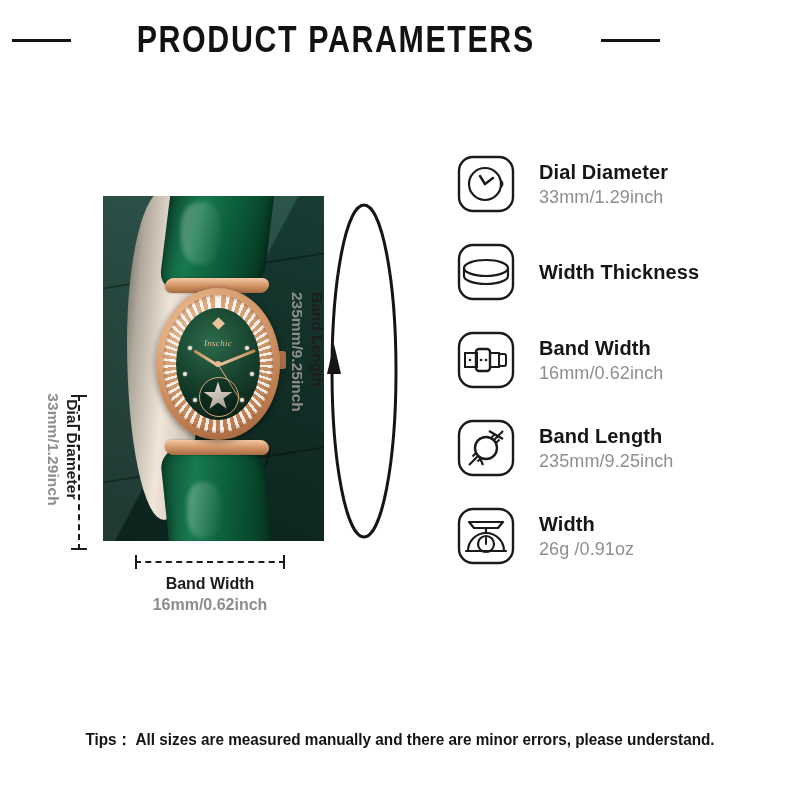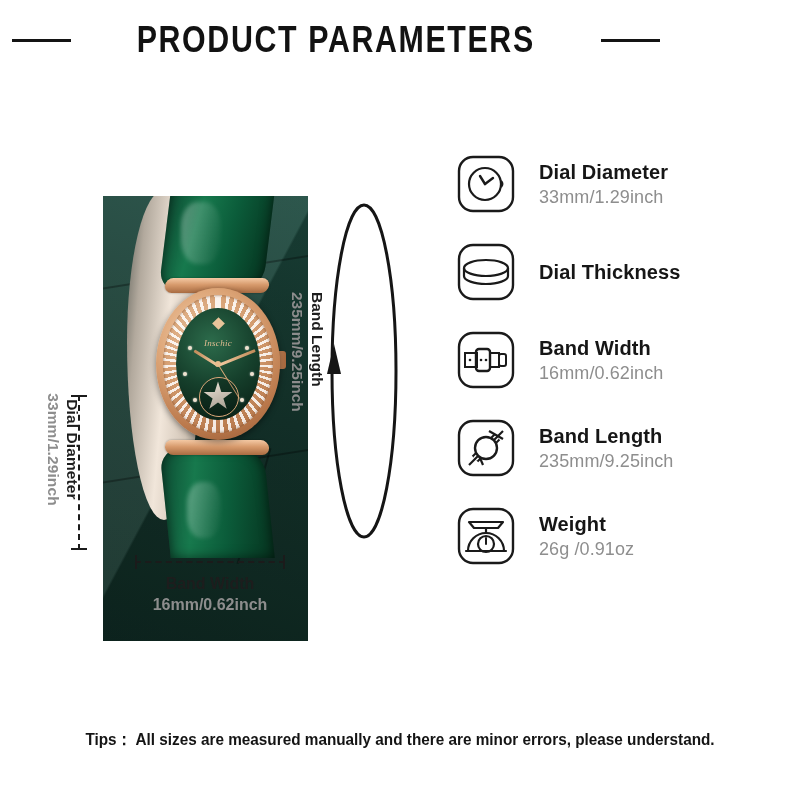--- a/index.html
+++ b/index.html
@@ -103,23 +103,24 @@
     letter-spacing: .1px;
     margin-top: 1px;
   }
 
   
   .photo {
     position: absolute;
     left: 103px;
     top: 86px;
     width: 205px;
-    height: 445px;
+    height: 345px;
     overflow: hidden;
     background: #eab308;
+    padding-left: 16px;
   }
   .photo .bg {
     position: absolute;
     inset: 0;
     background:
       linear-gradient(118deg, rgba(255,255,255,.07) 0 48%, rgba(0,0,0,.18) 48.6% 100%),
       linear-gradient(200deg, #1d4a3f 0%, #16382f 45%, #0f2a23 100%);
   }
   .photo .seam {
     position: absolute;
@@ -518,21 +519,21 @@
 
   <div class="spec-row">
     <div class="icon-box">
       <svg width="62" height="62" viewBox="0 0 62 62">
         <rect x="4" y="4" width="54" height="54" rx="14" fill="none" stroke="#1a1a1a" stroke-width="2.4"></rect>
         <ellipse cx="31" cy="27" rx="22" ry="8" fill="none" stroke="#1a1a1a" stroke-width="2.2"></ellipse>
         <path d="M9 27 v8 a22 8 0 0 0 44 0 v-8" fill="none" stroke="#1a1a1a" stroke-width="2.2"></path>
       </svg>
     </div>
     <div class="spec-text">
-      <div class="spec-label">Dial Thickness</div>
+      <div class="spec-label">Width Thickness</div>
     </div>
   </div>
 
   <div class="spec-row">
     <div class="icon-box">
       <svg width="62" height="62" viewBox="0 0 62 62">
         <rect x="4" y="4" width="54" height="54" rx="14" fill="none" stroke="#1a1a1a" stroke-width="2.4"></rect>
         <rect x="10" y="24" width="12" height="14" fill="none" stroke="#1a1a1a" stroke-width="2"></rect>
         <rect x="21" y="20" width="14" height="22" rx="3" fill="none" stroke="#1a1a1a" stroke-width="2.4"></rect>
         <rect x="35" y="24" width="9" height="14" fill="none" stroke="#1a1a1a" stroke-width="2"></rect>
@@ -572,19 +573,19 @@
         <rect x="4" y="4" width="54" height="54" rx="14" fill="none" stroke="#1a1a1a" stroke-width="2.4"></rect>
         <path d="M14 17 h34 l-5 6 h-24 z" fill="none" stroke="#1a1a1a" stroke-width="2.2" stroke-linejoin="round"></path>
         <path d="M31 23 v5" stroke="#1a1a1a" stroke-width="2.2"></path>
         <path d="M13 46 a18 18 0 0 1 36 0 z" fill="none" stroke="#1a1a1a" stroke-width="2.2"></path>
         <path d="M11 46 h40" stroke="#1a1a1a" stroke-width="2.2" stroke-linecap="round"></path>
         <circle cx="31" cy="39" r="8" fill="none" stroke="#1a1a1a" stroke-width="2.2"></circle>
         <path d="M31 39 v-6" stroke="#1a1a1a" stroke-width="2" stroke-linecap="round"></path>
       </svg>
     </div>
     <div class="spec-text">
-      <div class="spec-label">Weight</div>
+      <div class="spec-label">Width</div>
       <div class="spec-value">26g /0.91oz</div>
     </div>
   </div>
 </div>
 
 <div class="tips">Tips： All sizes are measured manually and there are minor errors, please understand.</div>
 
 </body></html>

